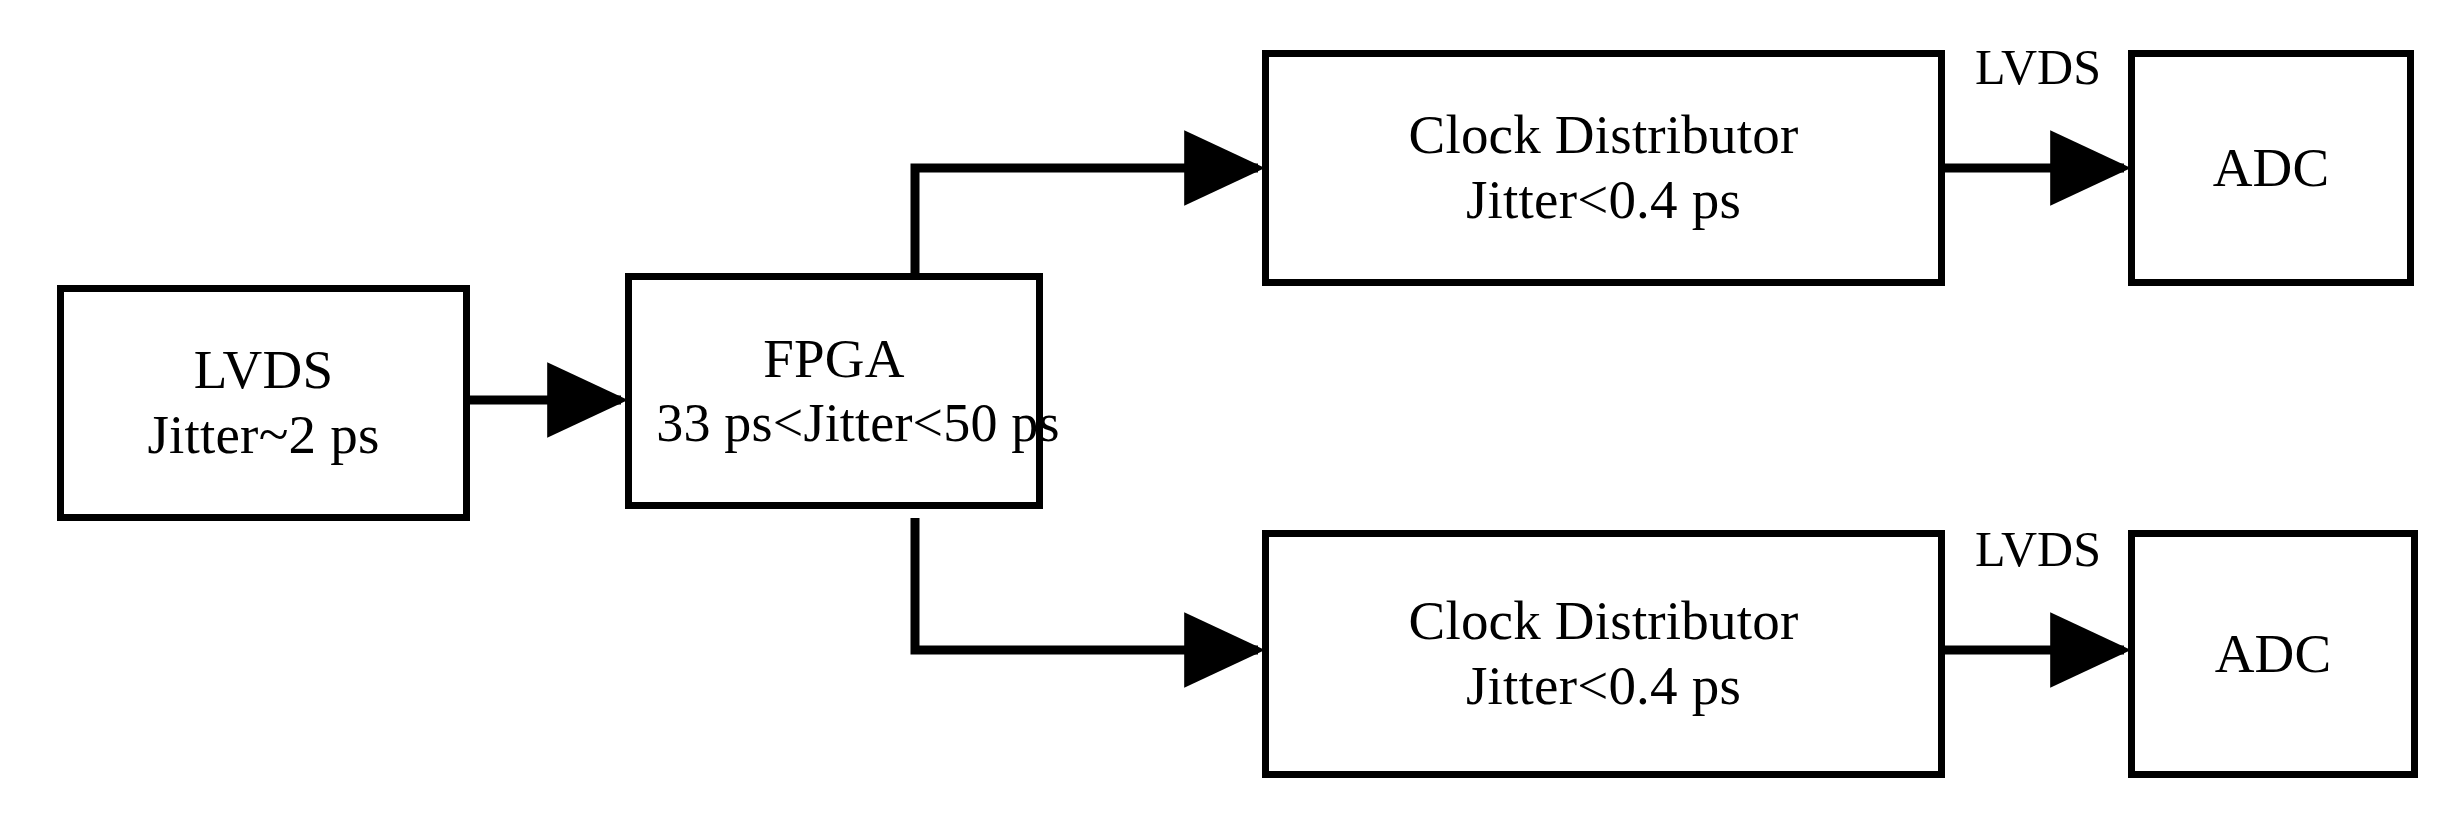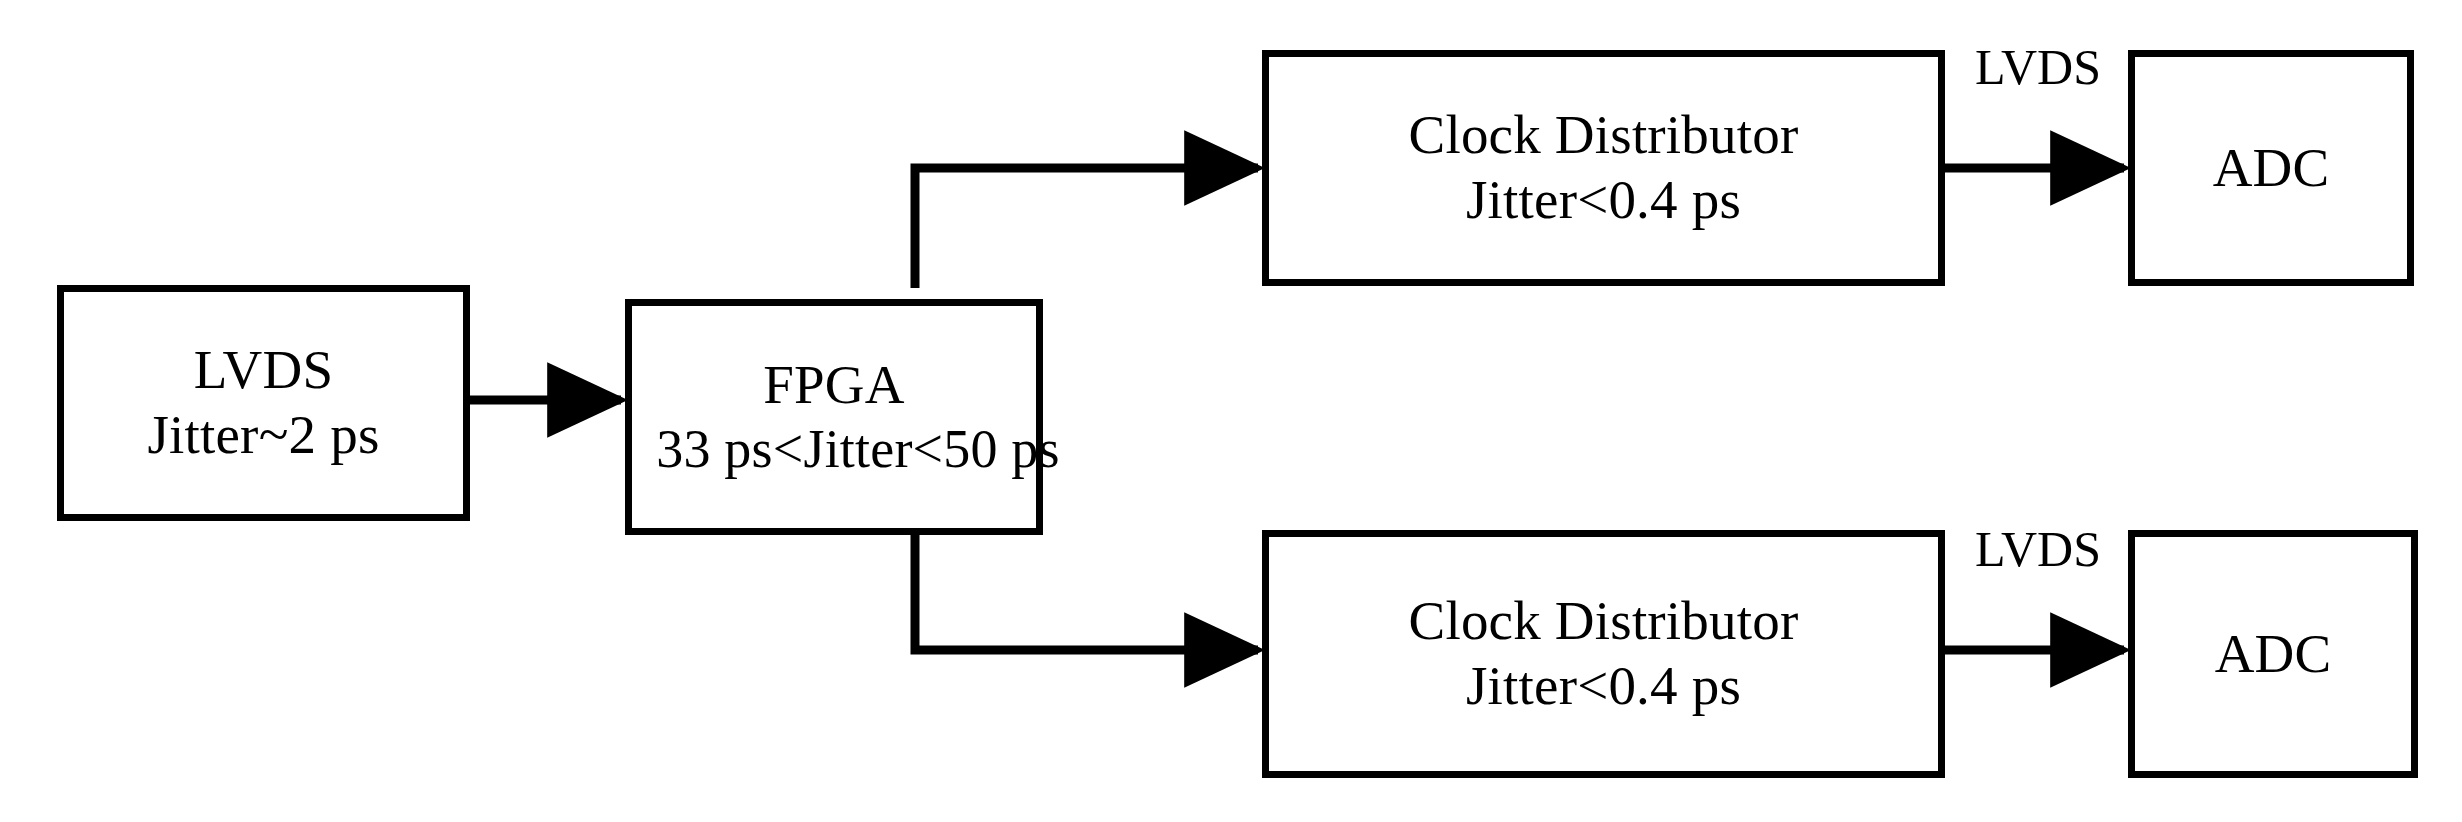--- a/index.html
+++ b/index.html
@@ -54,21 +54,21 @@
     position: absolute;
     font-size: 50px;
     white-space: nowrap;
     line-height: 1;
     z-index: 3;
     background: transparent;
     text-align: center;
   }
   
   #box-tcxo      { left: 57px;   top: 285px; width: 413px; height: 236px; }
-  #box-fpga      { left: 625px;  top: 299px; width: 418px; height: 236px; }
+  #box-fpga      { left: 625px;  top: 273px; width: 418px; height: 236px; }
   #box-cd-top    { left: 1262px; top: 50px;  width: 683px; height: 236px; }
   #box-adc-top   { left: 2128px; top: 50px;  width: 286px; height: 236px; }
   #box-cd-bottom { left: 1262px; top: 530px; width: 683px; height: 248px; }
   #box-adc-bottom{ left: 2128px; top: 530px; width: 290px; height: 248px; }
   #label-lvds-top    { left: 1975px; top: 42px;  }
   #label-lvds-bottom { left: 1975px; top: 524px; }
 </style>
 </head>
 <body>
 

